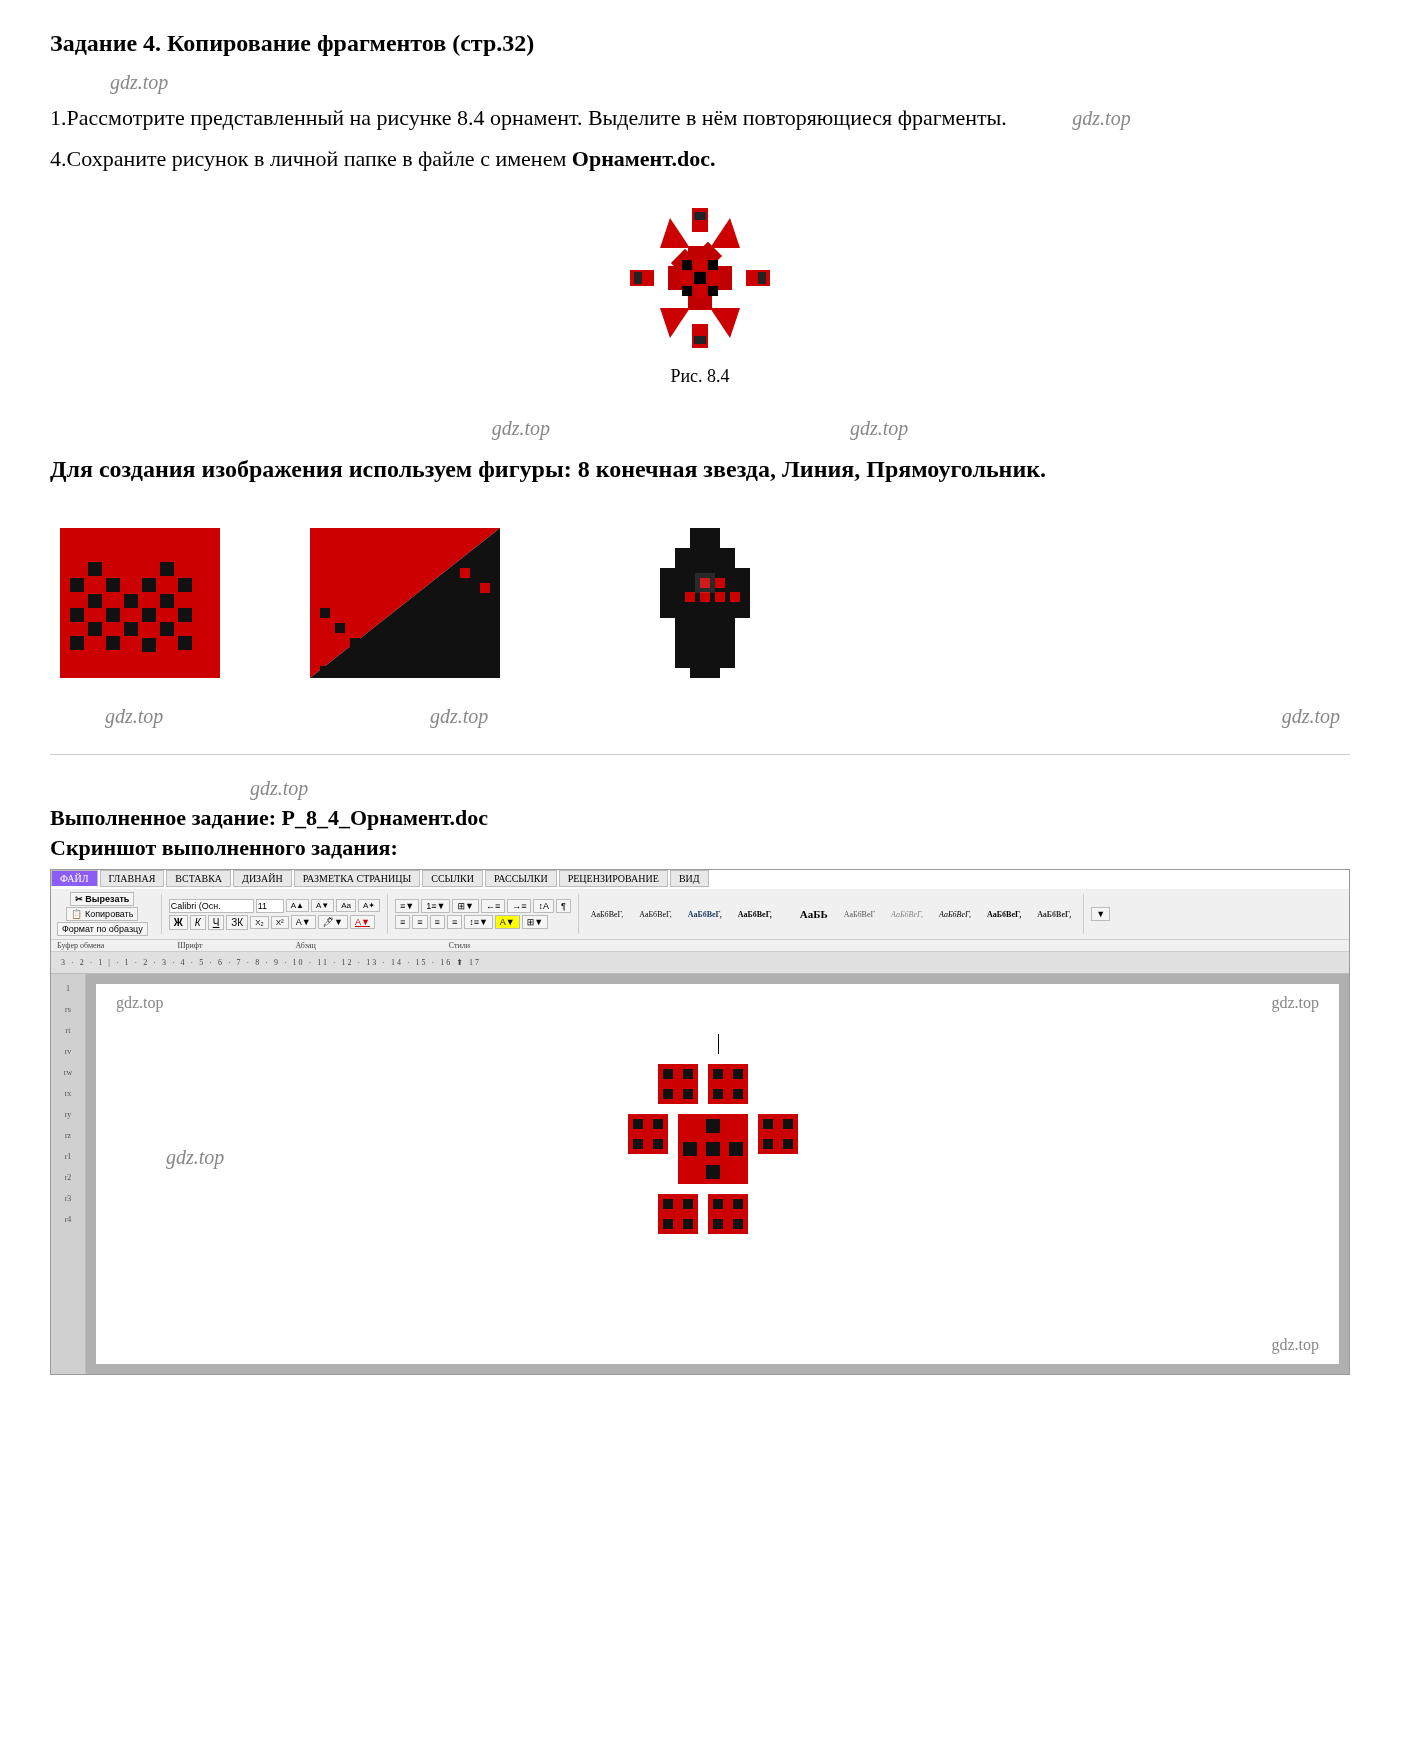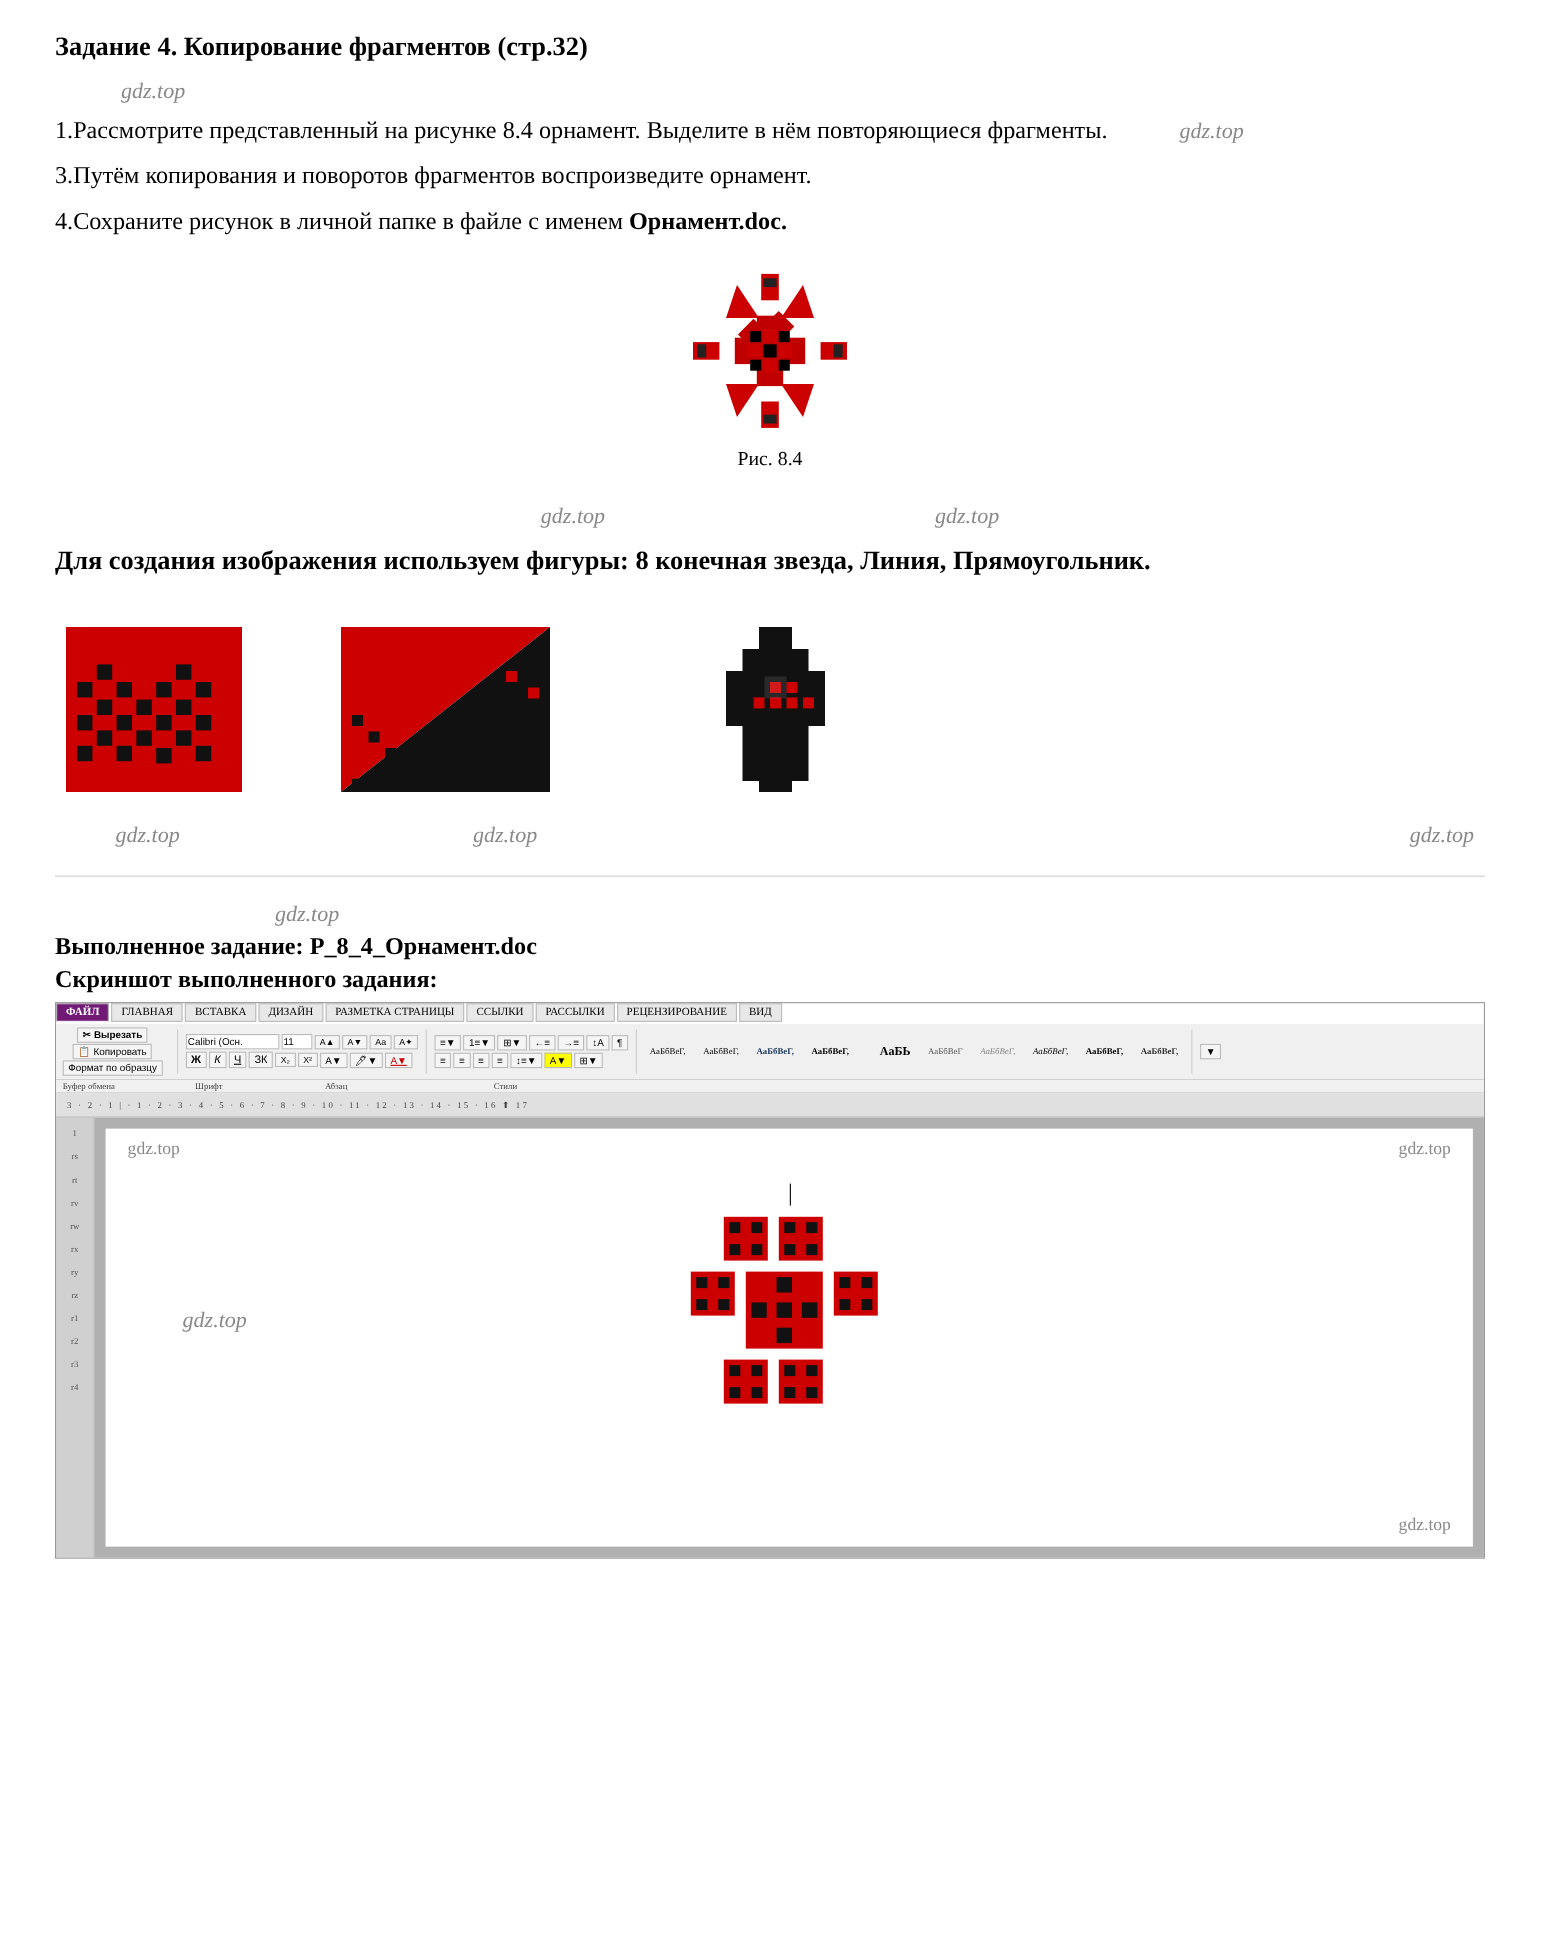--- a/index.html
+++ b/index.html
@@ -226,21 +226,20 @@
   <div class="title">Задание 4. Копирование фрагментов (стр.32)</div>
 
   <div style="margin-left: 60px; margin-bottom: 4px;">
     <span class="watermark">gdz.top</span>
   </div>
 
   <div class="task-list">
     <p>1.Рассмотрите представленный на рисунке 8.4 орнамент. Выделите в нём повторяющиеся фрагменты.
       <span class="watermark" style="margin-left:60px;">gdz.top</span>
     </p>
-    <p>3.Путём копирования и поворотов фрагментов воспроизведите орнамент.</p>
     <p>4.Сохраните рисунок в личной папке в файле с именем <span class="bold-text">Орнамент.doc.</span></p>
   </div>
 
   <div class="ornament-section">
     <svg class="ornament-svg" viewBox="0 0 160 160">
 
       <g fill="#8B0000">
 
         <rect x="68" y="48" width="24" height="64" fill="#c00000"></rect>
         <rect x="48" y="68" width="64" height="24" fill="#c00000"></rect>
@@ -389,21 +388,21 @@
 
     <div style="margin-left:200px; margin-bottom:4px;">
       <span class="watermark">gdz.top</span>
     </div>
     <div class="executed-title">Выполненное задание: Р_8_4_Орнамент.doc</div>
     <div class="screenshot-label">Скриншот выполненного задания:</div>
 
     <div style="border:1px solid #999;">
 
       <div class="toolbar-tabs">
-        <div class="toolbar-tab active" style="background:#701a75;color:#fff;font-weight:bold;">ФАЙЛ</div>
+        <div class="toolbar-tab active" style="background:#8b5cf6;color:#fff;font-weight:normal;">ФАЙЛ</div>
         <div class="toolbar-tab">ГЛАВНАЯ</div>
         <div class="toolbar-tab">ВСТАВКА</div>
         <div class="toolbar-tab">ДИЗАЙН</div>
         <div class="toolbar-tab">РАЗМЕТКА СТРАНИЦЫ</div>
         <div class="toolbar-tab">ССЫЛКИ</div>
         <div class="toolbar-tab">РАССЫЛКИ</div>
         <div class="toolbar-tab">РЕЦЕНЗИРОВАНИЕ</div>
         <div class="toolbar-tab">ВИД</div>
       </div>
 

